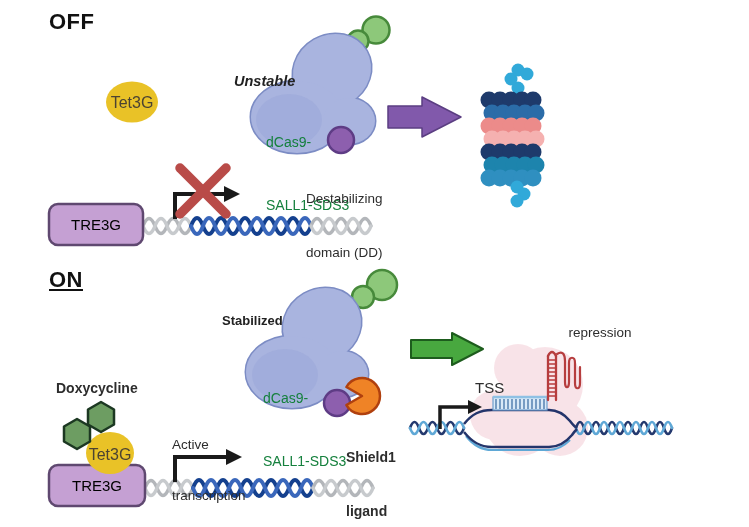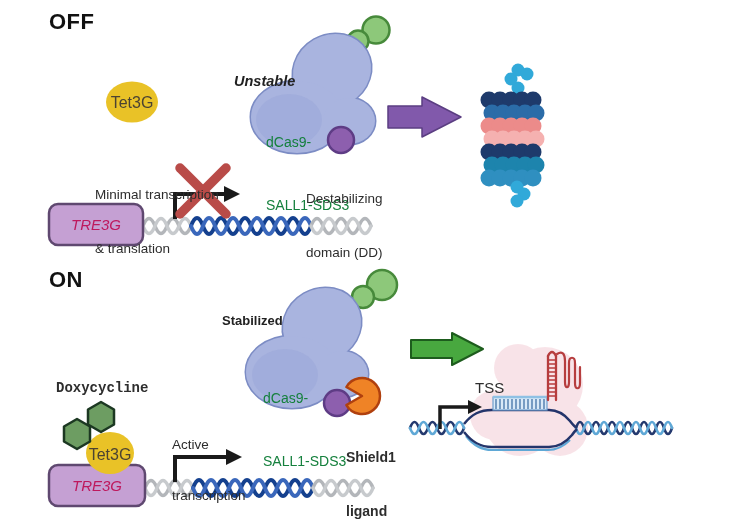--- a/index.html
+++ b/index.html
@@ -8,21 +8,21 @@
   .art{position:absolute;left:0;top:0;}
   .label{position:absolute;font-size:13.5px;line-height:18px;white-space:pre;}
   .label span{display:block;}
   .title{font-size:22px;font-weight:700;color:#111111;letter-spacing:.5px;}
   .bold{font-weight:700;font-size:14px;}
   .state-off{font-weight:700;font-style:italic;font-size:14.5px;color:#222222;}
   .state-on{font-weight:700;font-size:13px;color:#222222;}
   .complex{font-size:14px;line-height:21px;color:#15803d;}
   .center{text-align:center;}
   .tet{font-size:16px;color:#4b4332;width:50px;text-align:center;}
-  .tre{font-size:15px;color:#be185d;text-align:center;font-style:italic;}
+  .tre{font-size:15px;color:#000000;text-align:center;}
   .tss{font-size:15px;}
 </style>
 </head>
 <body>
 
 <div class="canvas">
 
 <svg class="art" width="749" height="527" viewBox="0 0 749 527">
 
   <g fill="#f2c9d2" opacity="0.5">
@@ -268,54 +268,51 @@
 <div class="label complex" style="left:266px;top:90px;">
   <span>dCas9-</span>
   <span>SALL1-SDS3</span>
 </div>
 
 <div class="label" style="left:306px;top:154px;">
   <span>Destabilizing</span>
   <span>domain (DD)</span>
 </div>
 
-<div class="label" style="left:95px;top:150px;">
-  <span>Minimal transcription</span>
-  <span>&amp; translation</span>
-</div>
 
 <div class="label tre" style="left:49px;top:216px;width:94px;">TRE3G</div>
 
 <div class="label center" style="left:434px;top:27px;width:160px;">
 </div>
 
-<div class="label title" style="left:49px;top:271px;">ON</div>
+<div class="label title" style="left:49px;top:271px;text-decoration:underline;">ON</div>
 
 <div class="label state-on" style="left:222px;top:312px;">Stabilized</div>
 
 <div class="label complex" style="left:263px;top:346px;">
   <span>dCas9-</span>
   <span>SALL1-SDS3</span>
 </div>
 
-<div class="label bold" style="left:56px;top:379px;font-family:Liberation Mono, monospace;">Doxycycline</div>
+<div class="label bold" style="left:56px;top:379px;">Doxycycline</div>
 
 <div class="label tet" style="left:85px;top:446px;">Tet3G</div>
 
 <div class="label tre" style="left:49px;top:477px;width:96px;">TRE3G</div>
 
 <div class="label" style="left:172px;top:402px;line-height:17px;">
   <span>Active</span>
   <span>transcription</span>
   
 </div>
 
 <div class="label bold" style="left:346px;top:412px;line-height:18px;">
   <span>Shield1</span>
   <span>ligand</span>
 </div>
 
 <div class="label tss" style="left:436px;top:379px;margin-left:39px;">TSS</div>
 
 <div class="label center" style="left:520px;top:288px;width:160px;">
+  <span>repression</span>
 </div>
 
 </div>
 
 </body></html>

